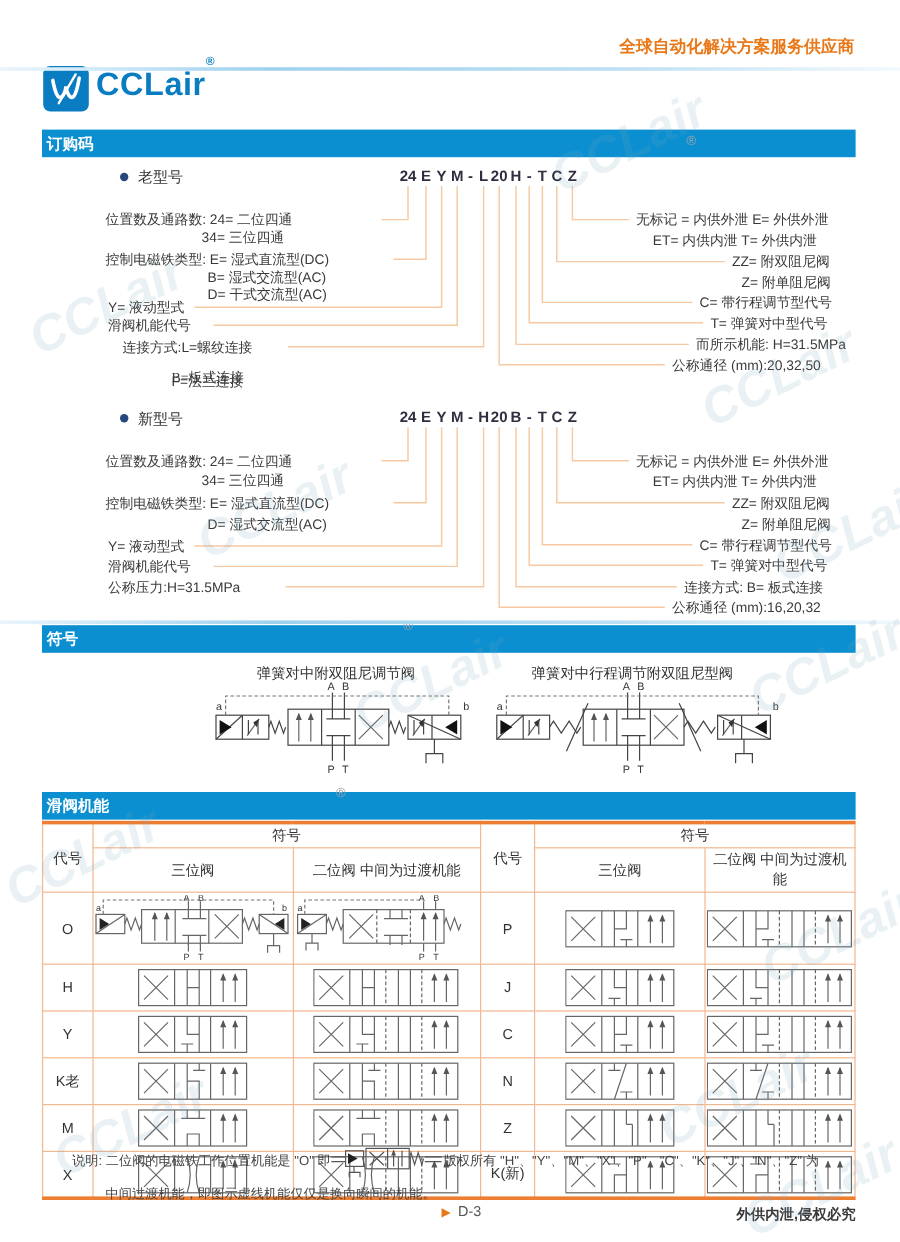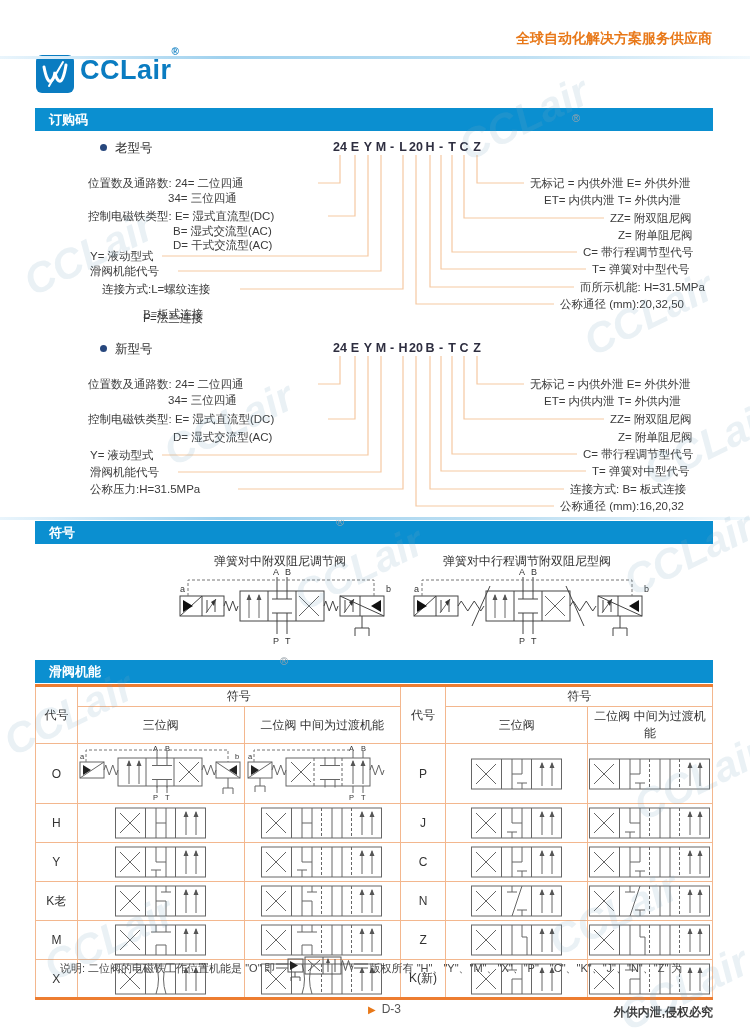--- a/index.html
+++ b/index.html
@@ -10,21 +10,21 @@
   #logo{position:absolute;left:36px;top:15px;display:flex;margin-top:40px;}
   #logo-badge{width:38px;height:38px;background:#0a7cc1;border-radius:6px;position:relative;}
   #logo-badge svg{position:absolute;left:0;top:0;}
   #logo-word{font-size:27px;font-weight:bold;color:#0a7cc1;margin-left:6px;letter-spacing:0.5px;}
   #logo-reg{font-size:10px;color:#0a7cc1;vertical-align:top;position:relative;top:-9px;}
   #tagline{position:absolute;right:38px;top:30px;font-size:14px;font-weight:bold;color:#e87818;}
   .blue-grad{position:absolute;left:0;width:750px;height:3px;
      background:linear-gradient(90deg,#eaf5fc 0%,#9fd1ee 30%,#bfe0f3 70%,#f2f9fd 100%);}
   
   .secbar{position:absolute;left:35px;width:678px;height:23px;background:#0b8fd0;color:#fff;
-          font-size:13px;font-weight:bold;line-height:23px;padding-left:14px;box-sizing:border-box;}
+          font-size:13px;font-weight:bold;line-height:23px;padding-left:4px;box-sizing:border-box;}
   .reg-mark{position:absolute;font-size:11px;color:#9aa4ab;}
   
   .bullet{position:absolute;font-size:12.5px;color:#333;}
   .bullet i{display:inline-block;width:7px;height:7px;border-radius:50%;background:#27477d;margin-right:8px;position:relative;top:-1px;}
   .code-char{position:absolute;transform:translateX(-50%);font-size:12.5px;font-weight:600;color:#2e2e40;white-space:nowrap;}
   .lbl{position:absolute;font-size:11.5px;color:#3a3a3a;white-space:nowrap;}
   svg.leaders{position:absolute;left:0;top:0;overflow:visible;}
   
   .sym-title{position:absolute;font-size:12px;color:#333;transform:translateX(-50%);white-space:nowrap;}
   
@@ -691,20 +691,21 @@
             <path d="M47,5 V22" fill="none" stroke="#555" stroke-width="1"></path>
             <path d="M32,8 L44,19 M44,8 L32,19" fill="none" stroke="#555" stroke-width="1"></path>
             <path d="M52,7 V20 M59,7 V20" fill="none" stroke="#555" stroke-width="1"></path>
             <polygon points="52,6 50,11 54,11" fill="#555"></polygon>
             <path d="M65,13.5 l1.5,-5 l3,10 l3,-10 l3,10 l1.5,-5" fill="none" stroke="#555" stroke-width="1"></path>
             <path d="M78,12 H92 M78,16 H92" fill="none" stroke="#555" stroke-width="1"></path>
           </svg>
         </span>
       <span>版权所有 "H"、"Y"、"M"、"X"、"P"、"C"、"K"、"J"、"N"、"Z"  为</span>
     </div>
+    <div class="l2">中间过渡机能，即图示虚线机能仅仅是换向瞬间的机能。</div>
   </div>
 
   <div id="footer-page"><span class="tri">▶</span><span>D-3</span></div>
   <div id="footer-copy">外供内泄,侵权必究</div>
 
   <div id="wm-layer">
       <div class="wm" style="left: 455px; top: 95px; transform: rotate(-26deg);">CCLair</div>
       <div class="wm" style="left: 20px; top: 230px; transform: rotate(-26deg);">CCLair</div>
       <div class="wm" style="left: 580px; top: 290px; transform: rotate(-26deg);">CCLair</div>
       <div class="wm" style="left: 160px; top: 400px; transform: rotate(-26deg);">CCLair</div>

